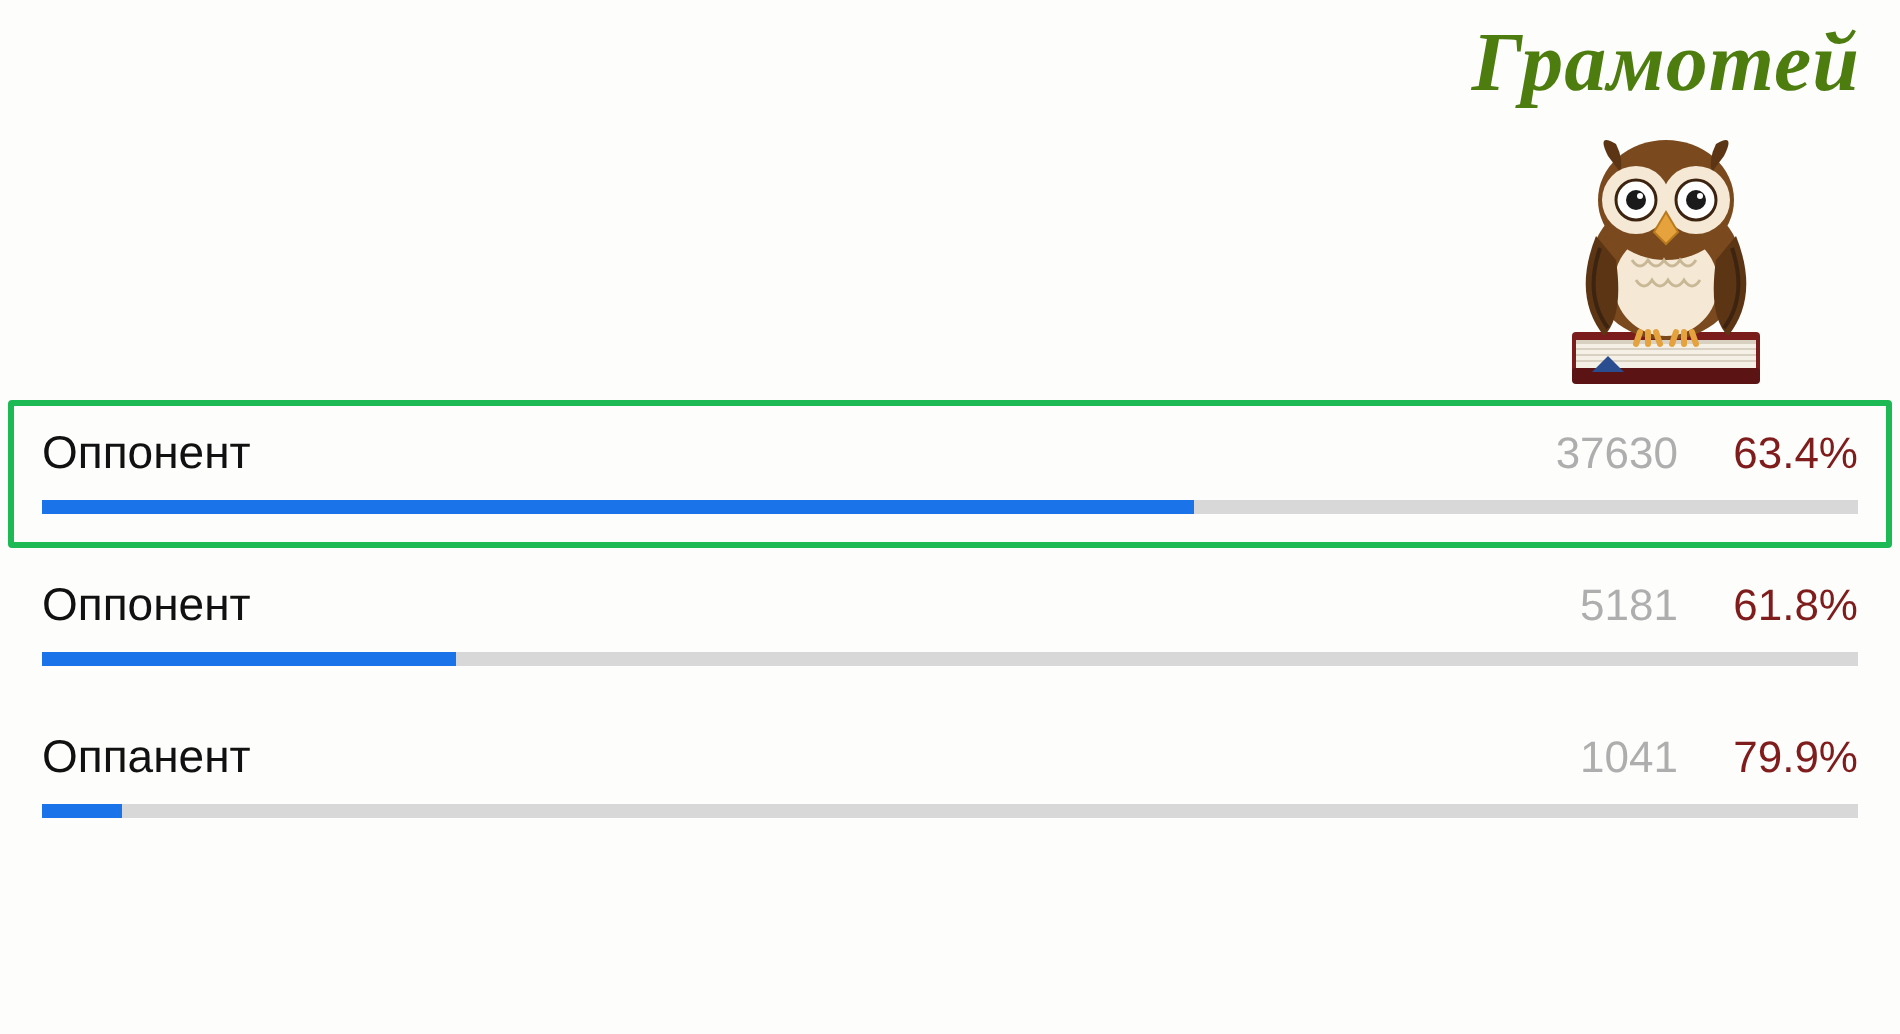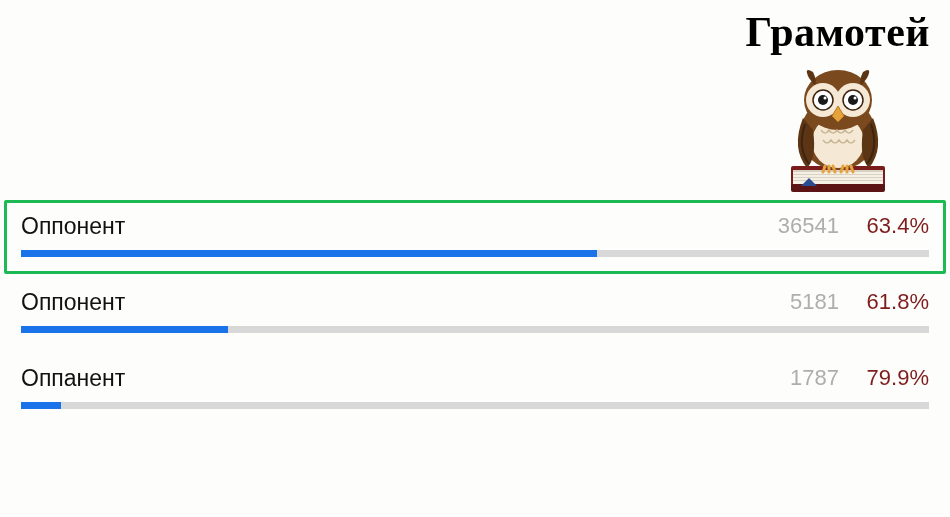--- a/index.html
+++ b/index.html
@@ -12,23 +12,24 @@
     overflow: hidden;
   }
   .header {
     position: absolute;
     top: 8px;
     right: 20px;
     text-align: center;
   }
   .brand-title {
     font-family: 'Times New Roman', Georgia, serif;
+    font-style: italic;
     font-size: 42px;
     font-weight: 600;
-    color: #000000;
+    color: #4d7c0f;
     letter-spacing: 0.5px;
   }
   .owl-logo {
     margin-top: 2px;
     display: inline-block;
   }
   .options {
     position: absolute;
     top: 200px;
     left: 4px;
@@ -38,21 +39,21 @@
     padding: 10px 14px 14px 14px;
     margin-bottom: 2px;
     border: 3px solid transparent;
     border-radius: 2px;
   }
   .option.correct {
     border-color: #1db954;
   }
   .option-row {
     display: flex;
-    align-items: flex-start;
+    align-items: center;
     justify-content: space-between;
     margin-bottom: 10px;
     gap: 40px;
   }
   .option-label {
     font-size: 23px;
     color: #111;
   }
   .option-stats {
     display: flex;
@@ -133,21 +134,21 @@
     </svg>
   </div>
 </div>
 
 <div class="options">
 
   <div class="option correct">
     <div class="option-row">
       <span class="option-label">Оппонент</span>
       <span class="option-stats">
-        <span class="option-count">36541</span>
+        <span class="option-count">37630</span>
         <span class="option-percent">63.4%</span>
       </span>
     </div>
     <div class="bar-track">
       <div class="bar-fill" style="width: 63.4%;"></div>
     </div>
   </div>
 
   <div class="option">
     <div class="option-row">
@@ -160,21 +161,21 @@
     <div class="bar-track">
       <div class="bar-fill" style="width: 22.8%;"></div>
     </div>
   </div>
 
 
   <div class="option">
     <div class="option-row">
       <span class="option-label">Оппанент</span>
       <span class="option-stats">
-        <span class="option-count">1787</span>
+        <span class="option-count">1041</span>
         <span class="option-percent">79.9%</span>
       </span>
     </div>
     <div class="bar-track">
       <div class="bar-fill" style="width: 4.4%;"></div>
     </div>
   </div>
 
 </div>
 

